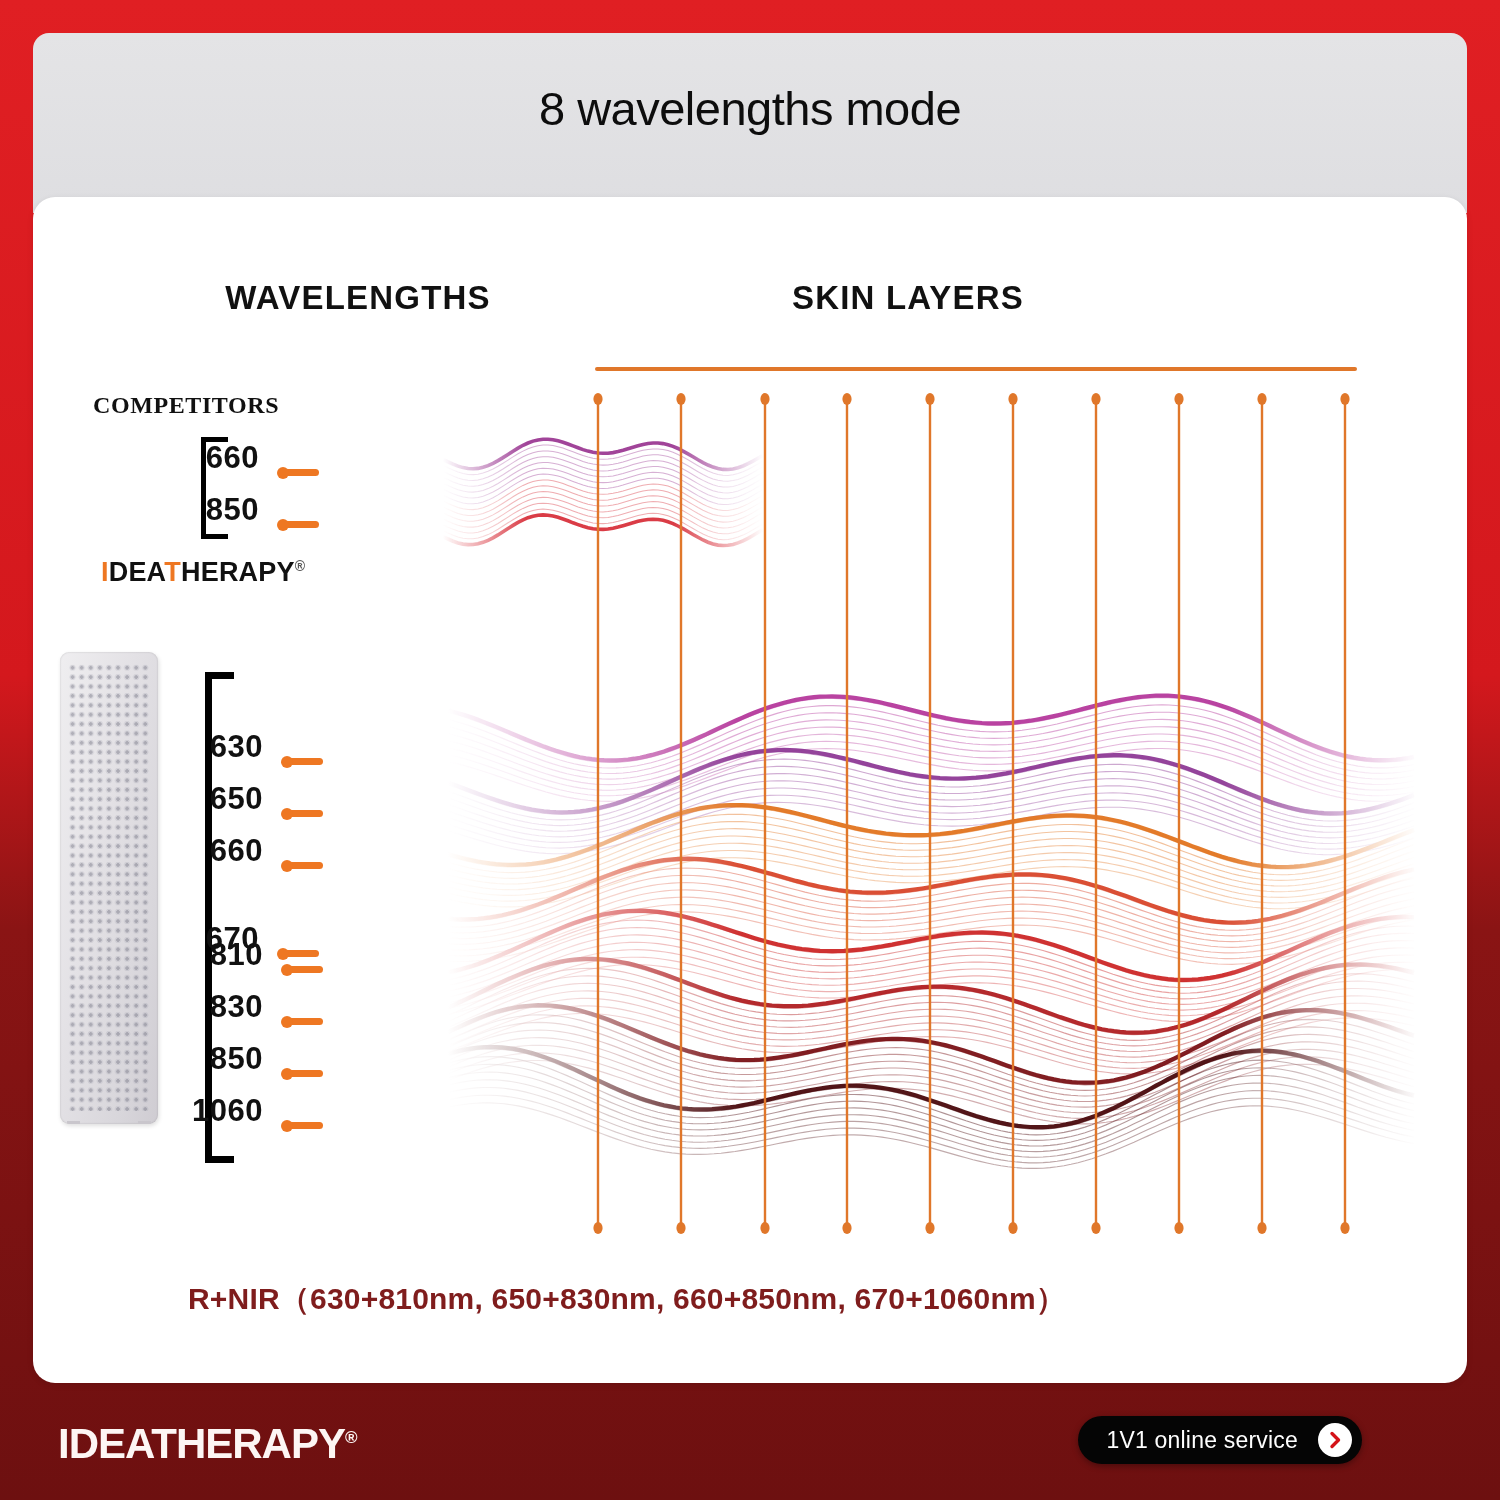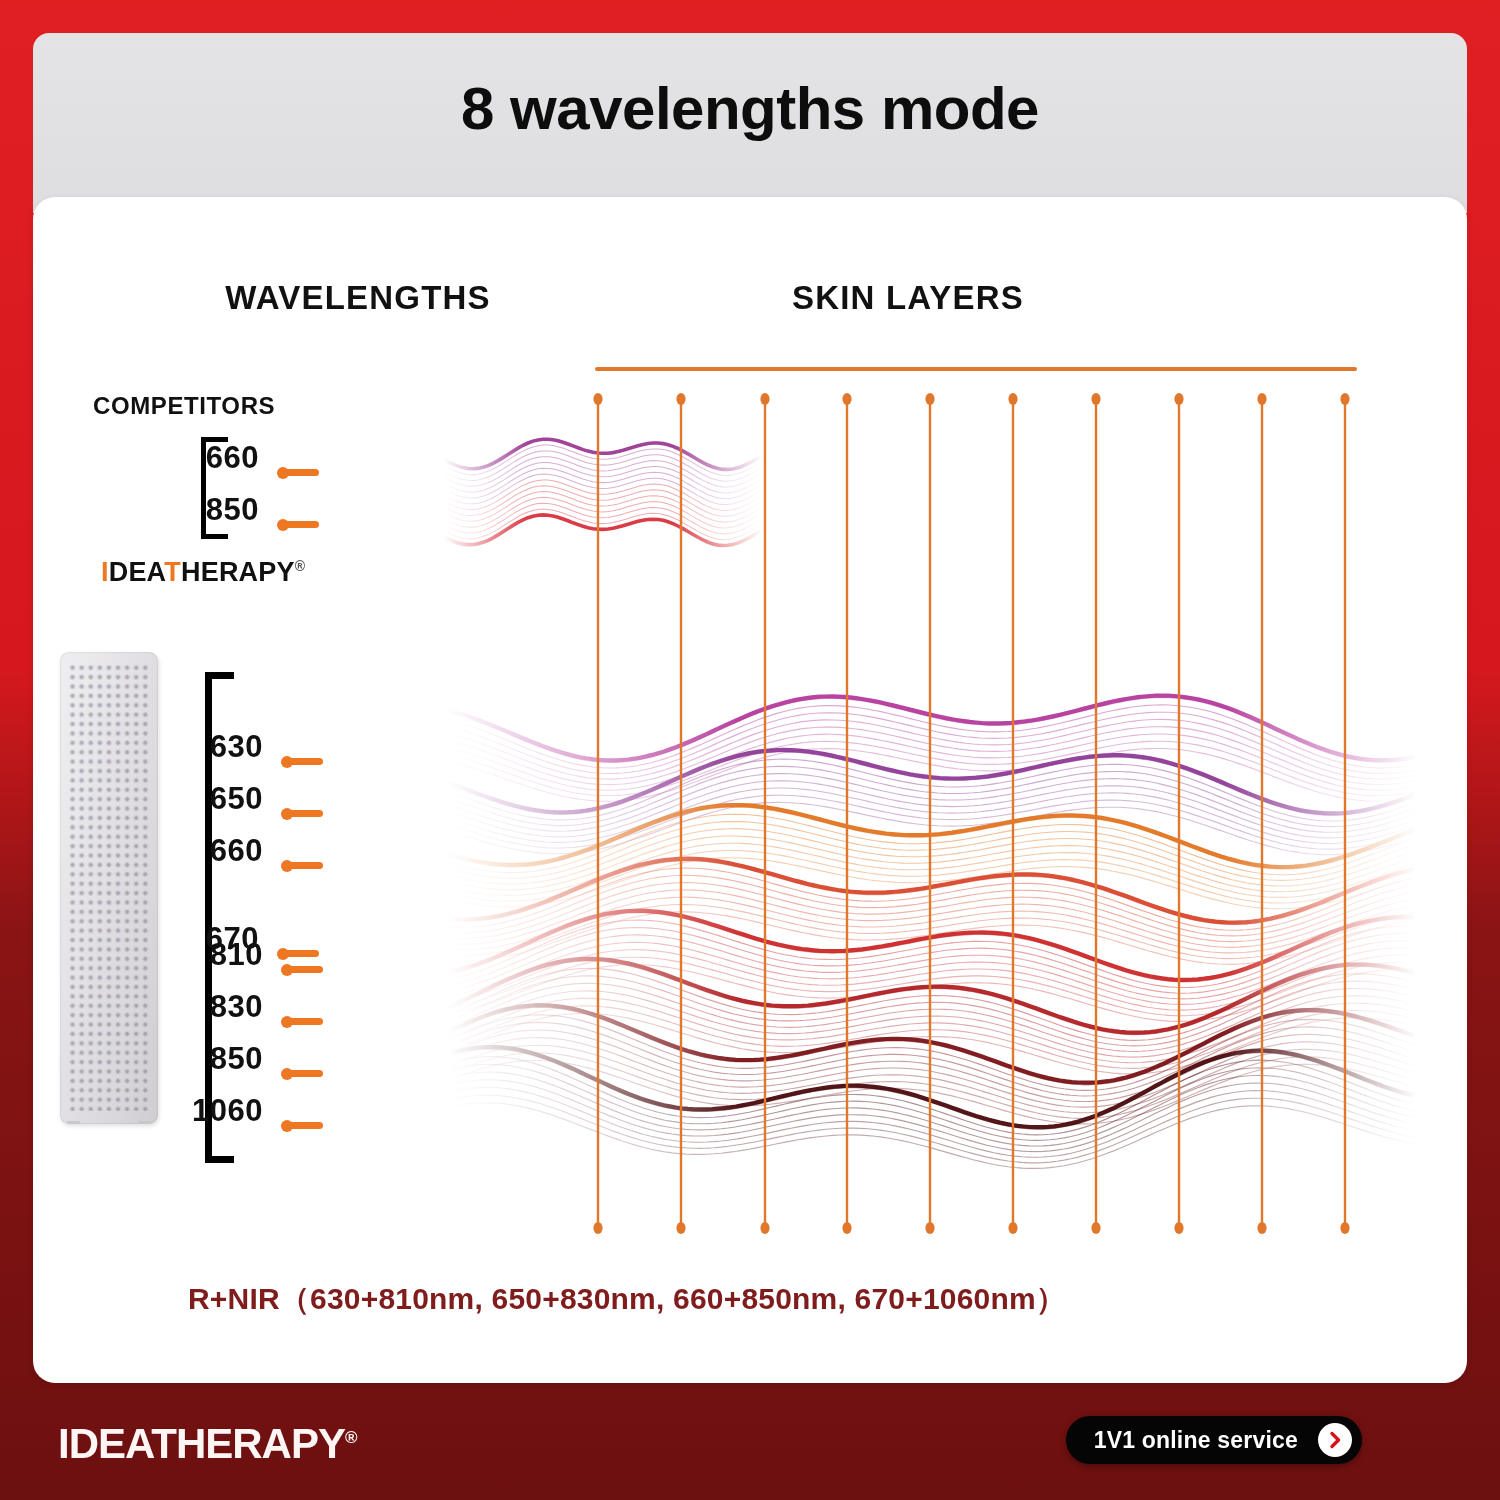--- a/index.html
+++ b/index.html
@@ -14,39 +14,39 @@
   }
   
   .header-band{
     position:absolute;left:33px;top:33px;width:1434px;height:180px;
     background:linear-gradient(180deg,#e4e4e6 0%,#dedee1 100%);
     border-radius:16px 16px 0 0;
   }
   .title{
     position:absolute;left:0;top:0;width:1434px;height:150px;
     display:flex;align-items:center;justify-content:center;
-    font-size:60px;font-weight:bold;color:#0d0d0d;letter-spacing:-0.5px;text-align:right;
+    font-size:47px;font-weight:normal;color:#0d0d0d;letter-spacing:-0.5px;text-align:right;
   }
   
   .card{
     position:absolute;left:33px;top:197px;width:1434px;height:1186px;
     background:#fff;border-radius:22px;
     box-shadow:0 2px 6px rgba(0,0,0,.10);
     overflow:hidden;
   }
   .col-head{
     position:absolute;font-size:33px;font-weight:bold;color:#111;letter-spacing:1.2px;
   }
   .col-head.wl{left:165px;top:82px;width:320px;text-align:center;}
   .col-head.sl{left:655px;top:82px;width:440px;text-align:center;}
   .rule{
     position:absolute;left:562px;top:170px;width:762px;height:4px;background:#e0772a;border-radius:2px;
   }
   .competitors-label{
-    position:absolute;left:60px;top:195px;font-size:24px;font-weight:bold;color:#111;letter-spacing:.6px;
+    position:absolute;left:60px;top:195px;font-size:24px;font-weight:bold;color:#111;letter-spacing:.6px;font-family:Liberation Serif, serif;
   }
   
   .bracket{
     position:absolute;border:5px solid #000;border-right:none;
   }
   .bracket.comp{left:168px;top:240px;width:22px;height:92px;}
   .bracket.idea{left:172px;top:475px;width:22px;height:477px;border-width:7px;border-right:none;}
   
   .wl-row{position:absolute;display:flex;align-items:flex-end;}
   .wl-num{font-size:31px;font-weight:bold;color:#111;width:108px;text-align:right;letter-spacing:.5px;}
@@ -91,21 +91,21 @@
   .footer-logo{
     position:absolute;left:58px;top:30px;
     font-size:42px;font-weight:bold;color:#fdf6f4;letter-spacing:-1px;
   }
   .footer-logo .reg{font-size:17px;vertical-align:super;}
   .service-btn{
     position:absolute;right:138px;top:26px;height:48px;
     background:#050505;border-radius:26px;display:flex;align-items:center;
     padding:0 10px 0 28px;box-shadow:0 2px 6px rgba(0,0,0,.35);
   }
-  .service-btn .lbl{color:#fff;font-size:23px;font-weight:bold;letter-spacing:.2px;}
+  .service-btn .lbl{color:#fff;font-size:23px;font-weight:normal;letter-spacing:.2px;}
   .chev-circle{
     width:34px;height:34px;border-radius:50%;background:#fff;margin-left:20px;
     display:flex;align-items:center;justify-content:center;
   }
   .chev-circle svg{display:block;}
 </style>
 </head>
 <body>
 
 <div class="frame">

